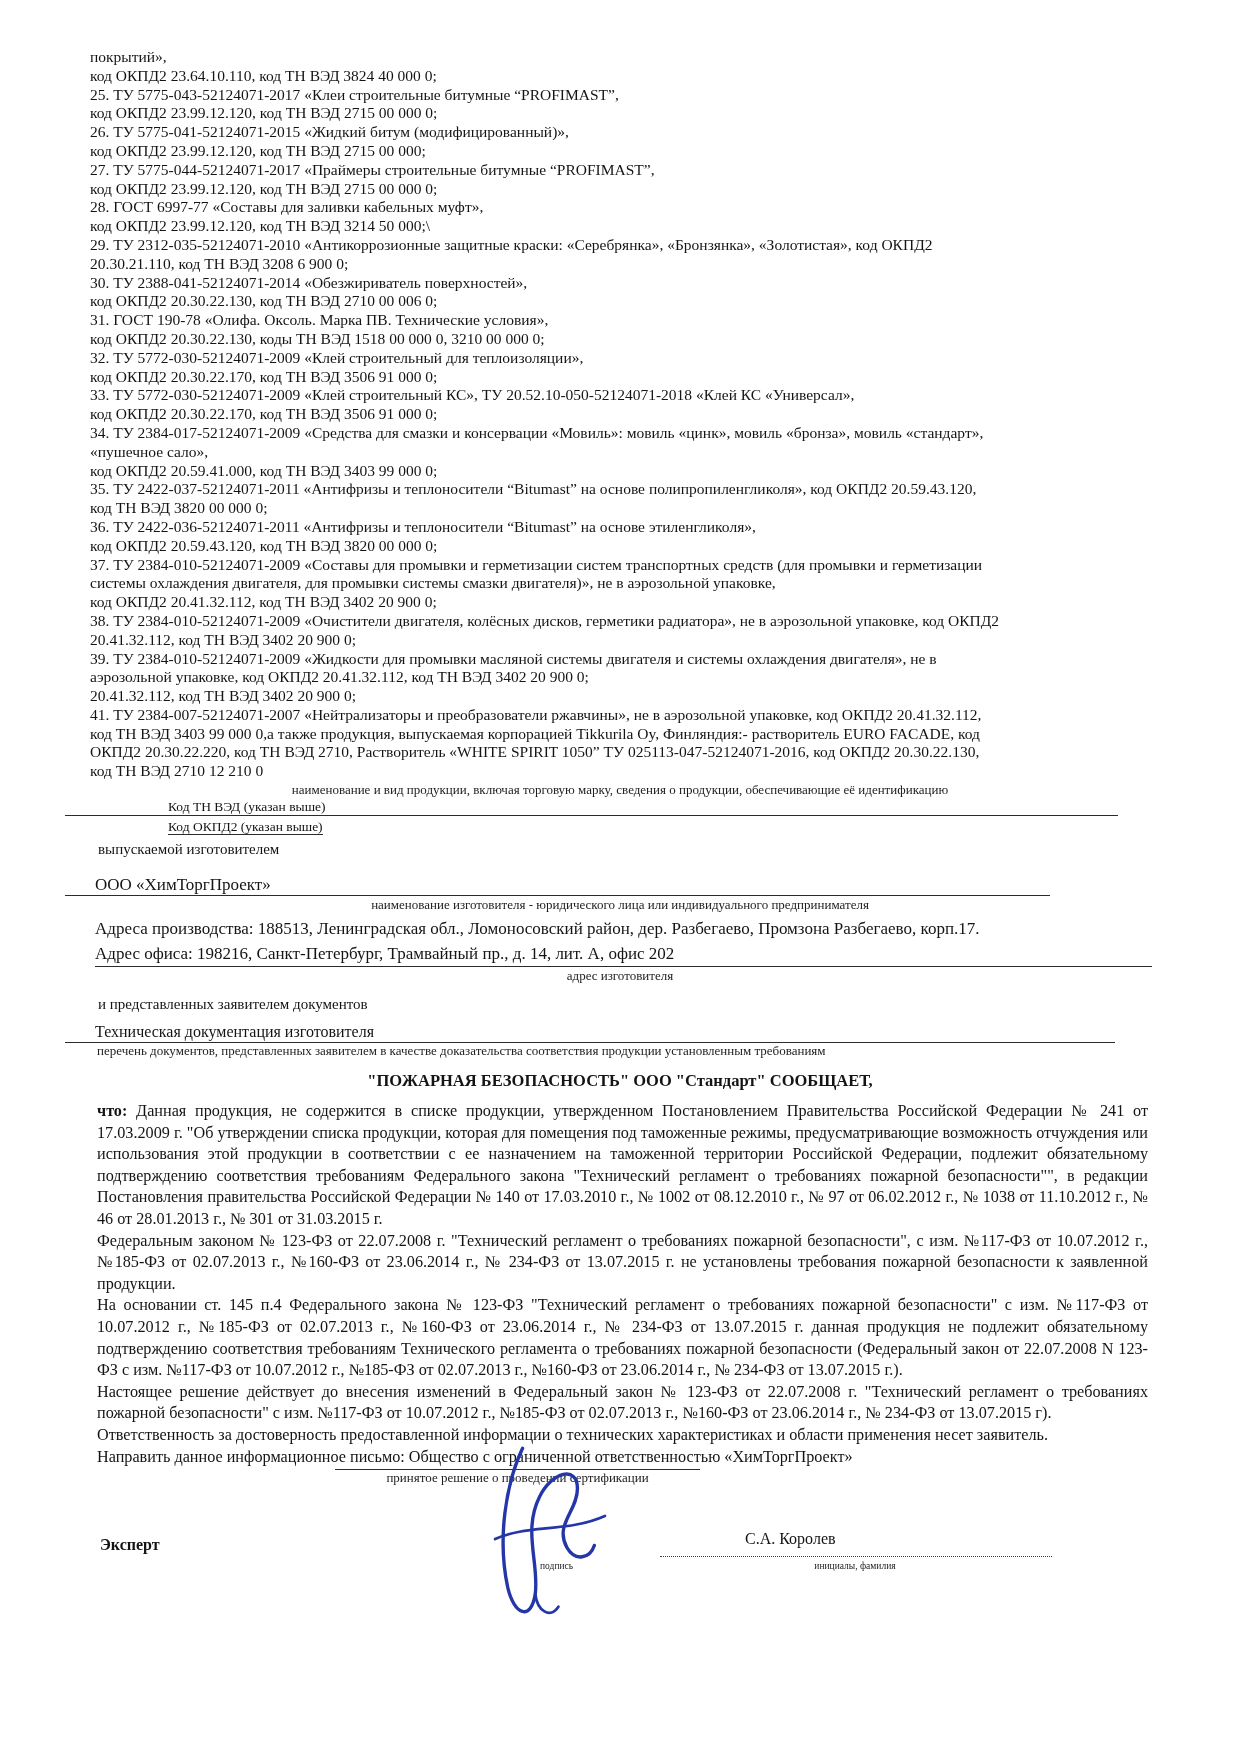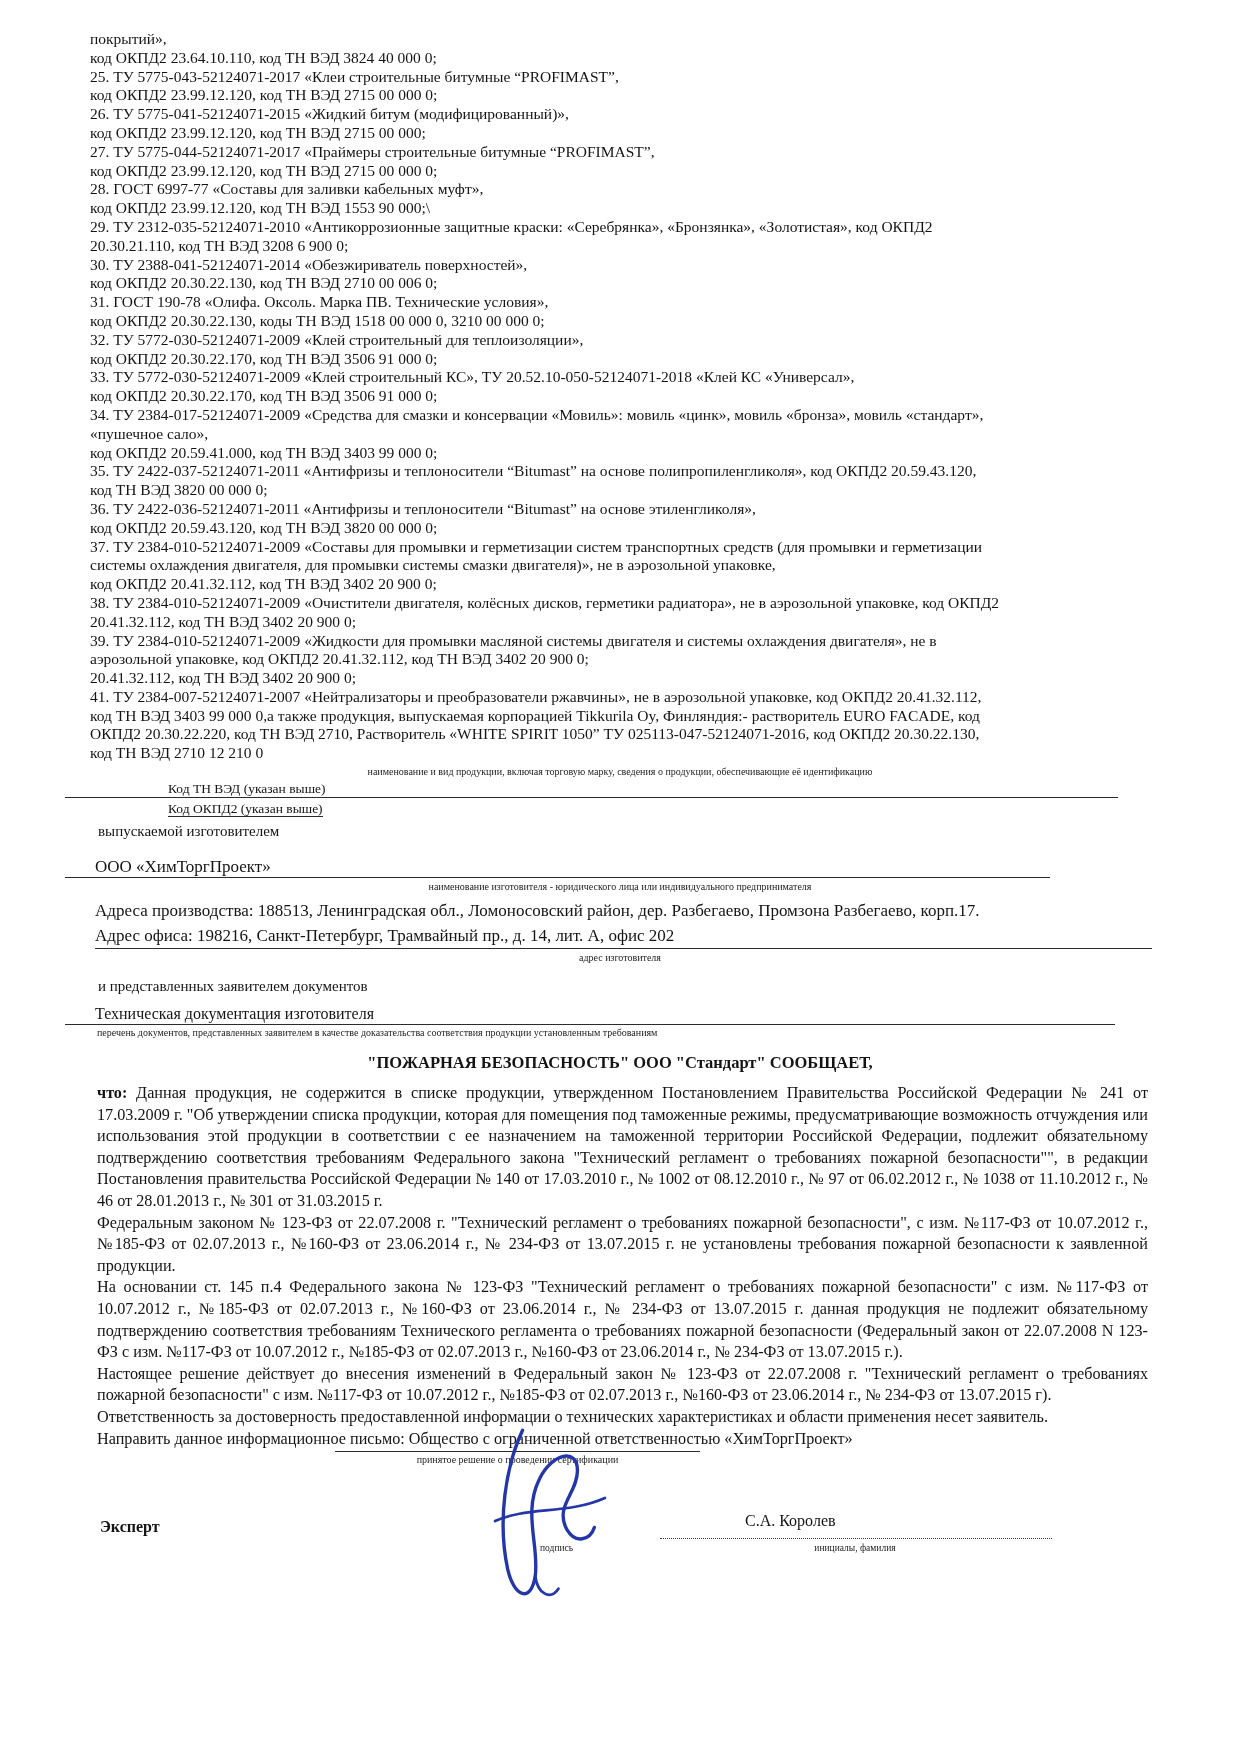--- a/index.html
+++ b/index.html
@@ -1,24 +1,24 @@
 <!DOCTYPE html>
 <html><head>
 <meta charset="utf-8">
 <style>
   html,body { margin:0; padding:0; background:#e8e8e8; }
   .page {
     width:1240px; height:1754px; background:#ffffff; position:relative;
     overflow:hidden; margin:0 auto;
     font-family:"Liberation Serif","DejaVu Serif",serif; color:#141414;
   }
-  .product-list { padding:30px 82px 0 90px; font-size:15.5px; line-height:18.8px; }
+  .product-list { padding:48px 82px 0 90px; font-size:15.5px; line-height:18.8px; }
   .pl-line { min-height:18.8px; }
 
-  .caption { font-size:10px; color:#1c1c1c; line-height:12px; }
+  .caption { font-size:13px; color:#1c1c1c; line-height:12px; }
   .caption-center { text-align:center; margin-top:3px; }
   .caption-left { margin:2px 0 0 97px; }
   .caption-decision { margin:1px 0 0 335px; width:365px; text-align:center; border-top:1px solid #2b2b2b; padding-top:2px; }
 
   .code-row { margin-left:65px; margin-right:122px; font-size:13.5px; line-height:15.5px; margin-top:3px; }
   .long-line { border-bottom:1px solid #2b2b2b; }
   .code-text { margin-left:103px; display:inline-block; }
   .underlined { border-bottom:1px solid #2b2b2b; }
 
   .bold-label { font-weight:normal; font-size:15px; margin:6px 0 0 98px; }
@@ -54,21 +54,21 @@
   <div class="product-list">
       <div class="pl-line">покрытий»,</div>
       <div class="pl-line">код ОКПД2 23.64.10.110, код ТН ВЭД 3824 40 000 0;</div>
       <div class="pl-line">25. ТУ 5775-043-52124071-2017 «Клеи строительные битумные “PROFIMAST”,</div>
       <div class="pl-line">код ОКПД2 23.99.12.120, код ТН ВЭД 2715 00 000 0;</div>
       <div class="pl-line">26. ТУ 5775-041-52124071-2015 «Жидкий битум (модифицированный)»,</div>
       <div class="pl-line">код ОКПД2 23.99.12.120, код ТН ВЭД 2715 00 000;</div>
       <div class="pl-line">27. ТУ 5775-044-52124071-2017 «Праймеры строительные битумные “PROFIMAST”,</div>
       <div class="pl-line">код ОКПД2 23.99.12.120, код ТН ВЭД 2715 00 000 0;</div>
       <div class="pl-line">28. ГОСТ 6997-77 «Составы для заливки кабельных муфт»,</div>
-      <div class="pl-line">код ОКПД2 23.99.12.120, код ТН ВЭД 1553 90 000;\</div>
+      <div class="pl-line">код ОКПД2 23.99.12.120, код ТН ВЭД 3214 50 000;\</div>
       <div class="pl-line">29. ТУ 2312-035-52124071-2010 «Антикоррозионные защитные краски: «Серебрянка», «Бронзянка», «Золотистая», код ОКПД2</div>
       <div class="pl-line">20.30.21.110, код ТН ВЭД 3208 6 900 0;</div>
       <div class="pl-line">30. ТУ 2388-041-52124071-2014 «Обезжириватель поверхностей»,</div>
       <div class="pl-line">код ОКПД2 20.30.22.130, код ТН ВЭД 2710 00 006 0;</div>
       <div class="pl-line">31. ГОСТ 190-78 «Олифа. Оксоль. Марка ПВ. Технические условия»,</div>
       <div class="pl-line">код ОКПД2 20.30.22.130, коды ТН ВЭД 1518 00 000 0, 3210 00 000 0;</div>
       <div class="pl-line">32. ТУ 5772-030-52124071-2009 «Клей строительный для теплоизоляции»,</div>
       <div class="pl-line">код ОКПД2 20.30.22.170, код ТН ВЭД 3506 91 000 0;</div>
       <div class="pl-line">33. ТУ 5772-030-52124071-2009 «Клей строительный КС», ТУ 20.52.10-050-52124071-2018 «Клей КС «Универсал»,</div>
       <div class="pl-line">код ОКПД2 20.30.22.170, код ТН ВЭД 3506 91 000 0;</div>

